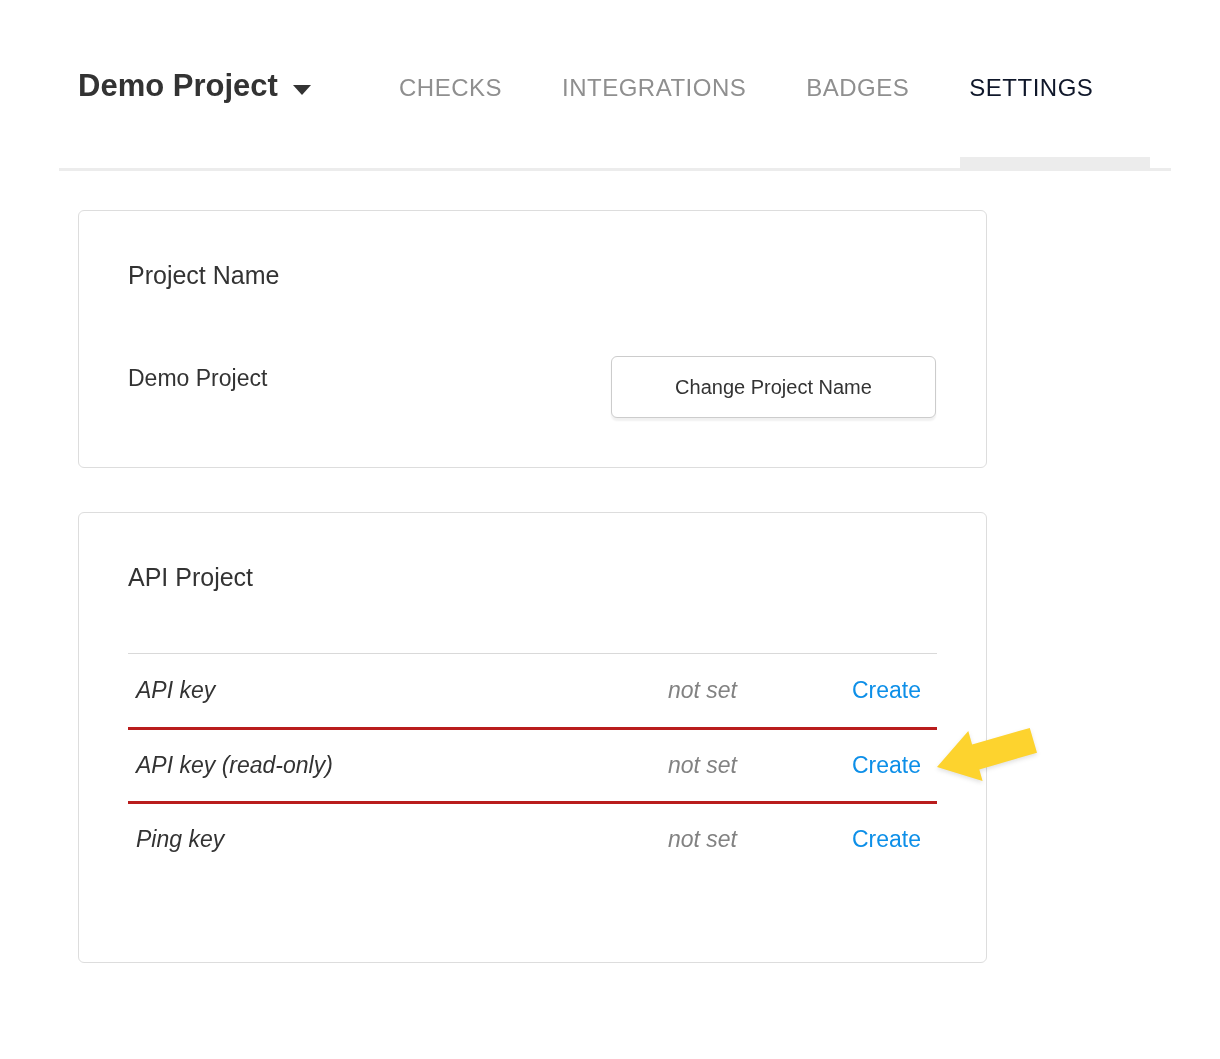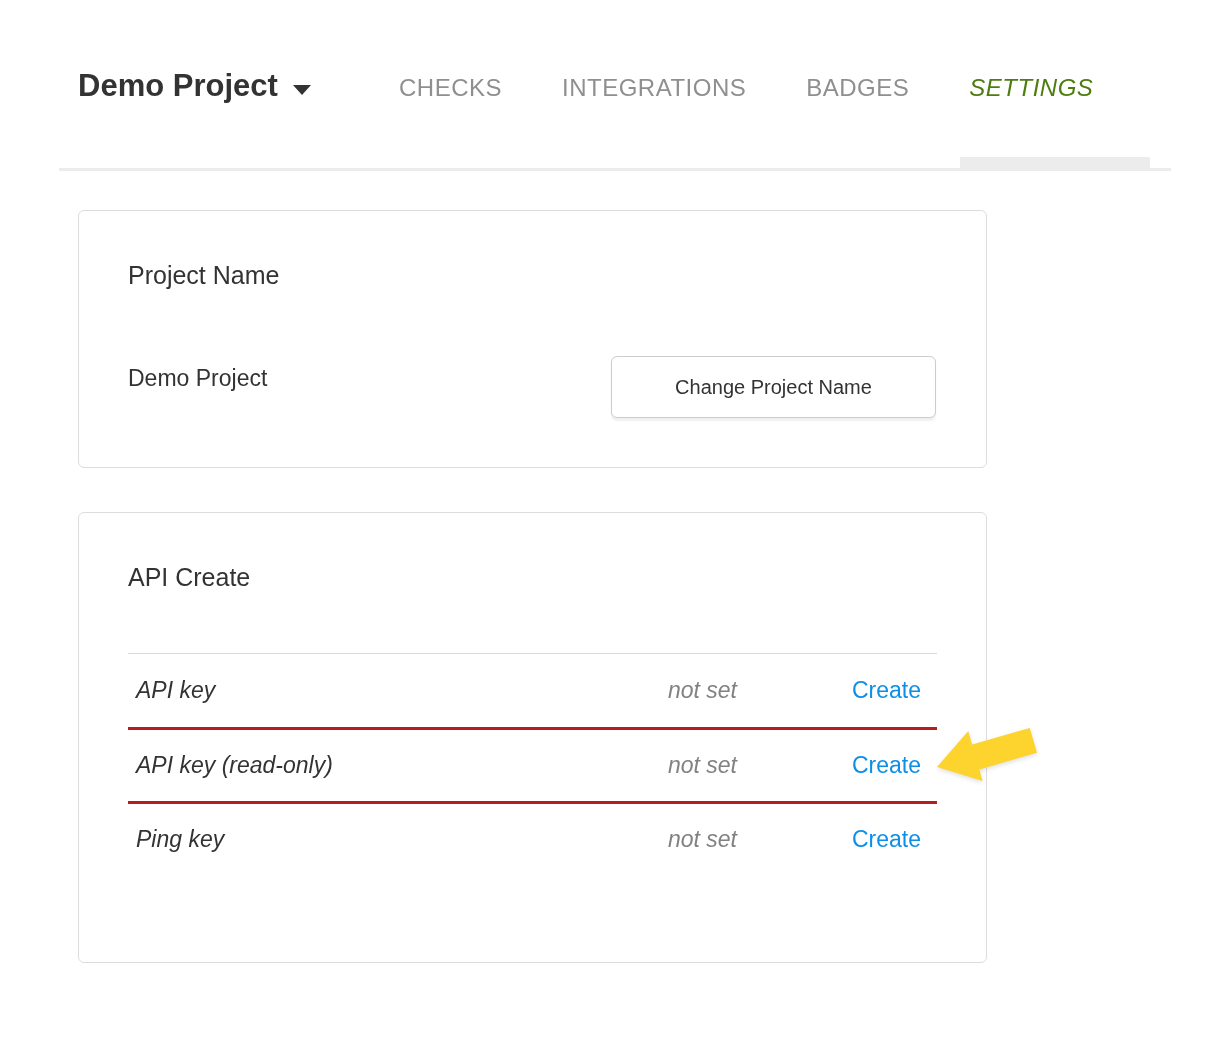--- a/index.html
+++ b/index.html
@@ -27,21 +27,21 @@
   }
   .tabs {
     position:absolute; left:369px; top:58px; height:60px;
     display:flex; align-items:center;
   }
   .tab {
     padding:0 30px;
     font-size:24px; letter-spacing:0.5px;
     color:#8f8f8f; cursor:pointer; white-space:nowrap;
   }
-  .tab.active { color:#4d7c0f;font-style:italic; }
+  .tab.active { color:#0f172a; }
   .tab-indicator {
     position:absolute; left:960px; top:157px;
     width:190px; height:13px; background:#ececec;
   }
   .header-rule {
     position:absolute; left:59px; top:168px;
     width:1112px; height:3px; background:#ececec;
   }
 
   
@@ -117,21 +117,21 @@
 
 <div class="card card-project">
   <div class="card-title">Project Name</div>
   <div class="name-row">
     <div class="current-name">Demo Project</div>
     <button class="btn">Change Project Name</button>
   </div>
 </div>
 
 <div class="card card-api">
-  <div class="card-title">API Create</div>
+  <div class="card-title">API Project</div>
   <div class="api-table">
 
     <div class="api-row">
       <div class="row-label">API key</div>
       <div class="row-value">not set</div>
       <a class="row-action">Create</a>
     </div>
 
     <div class="api-row">
       <div class="row-label">API key (read-only)</div>

